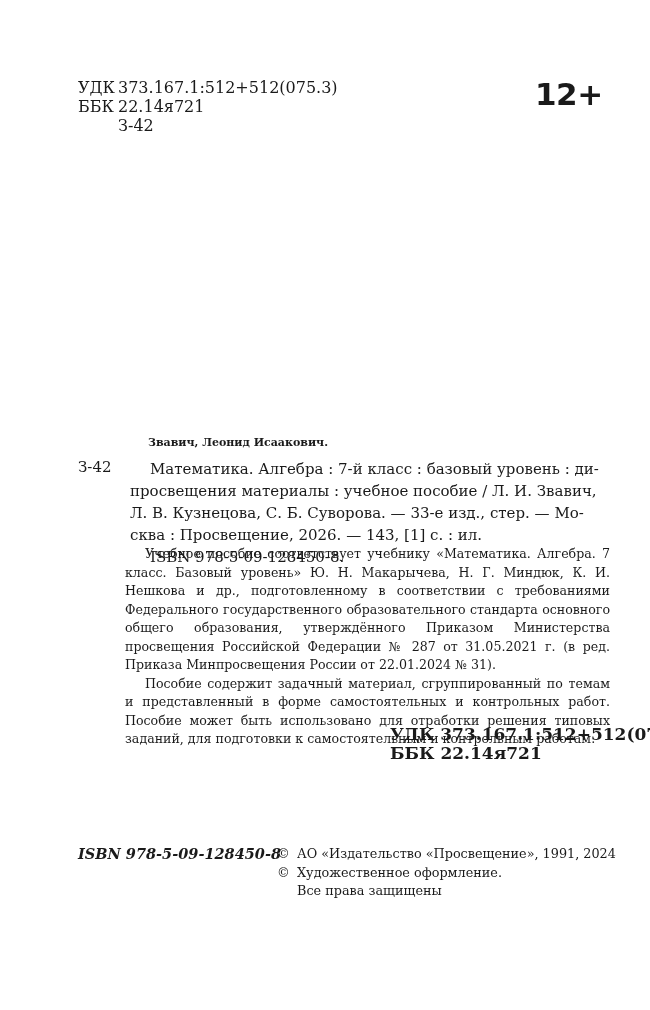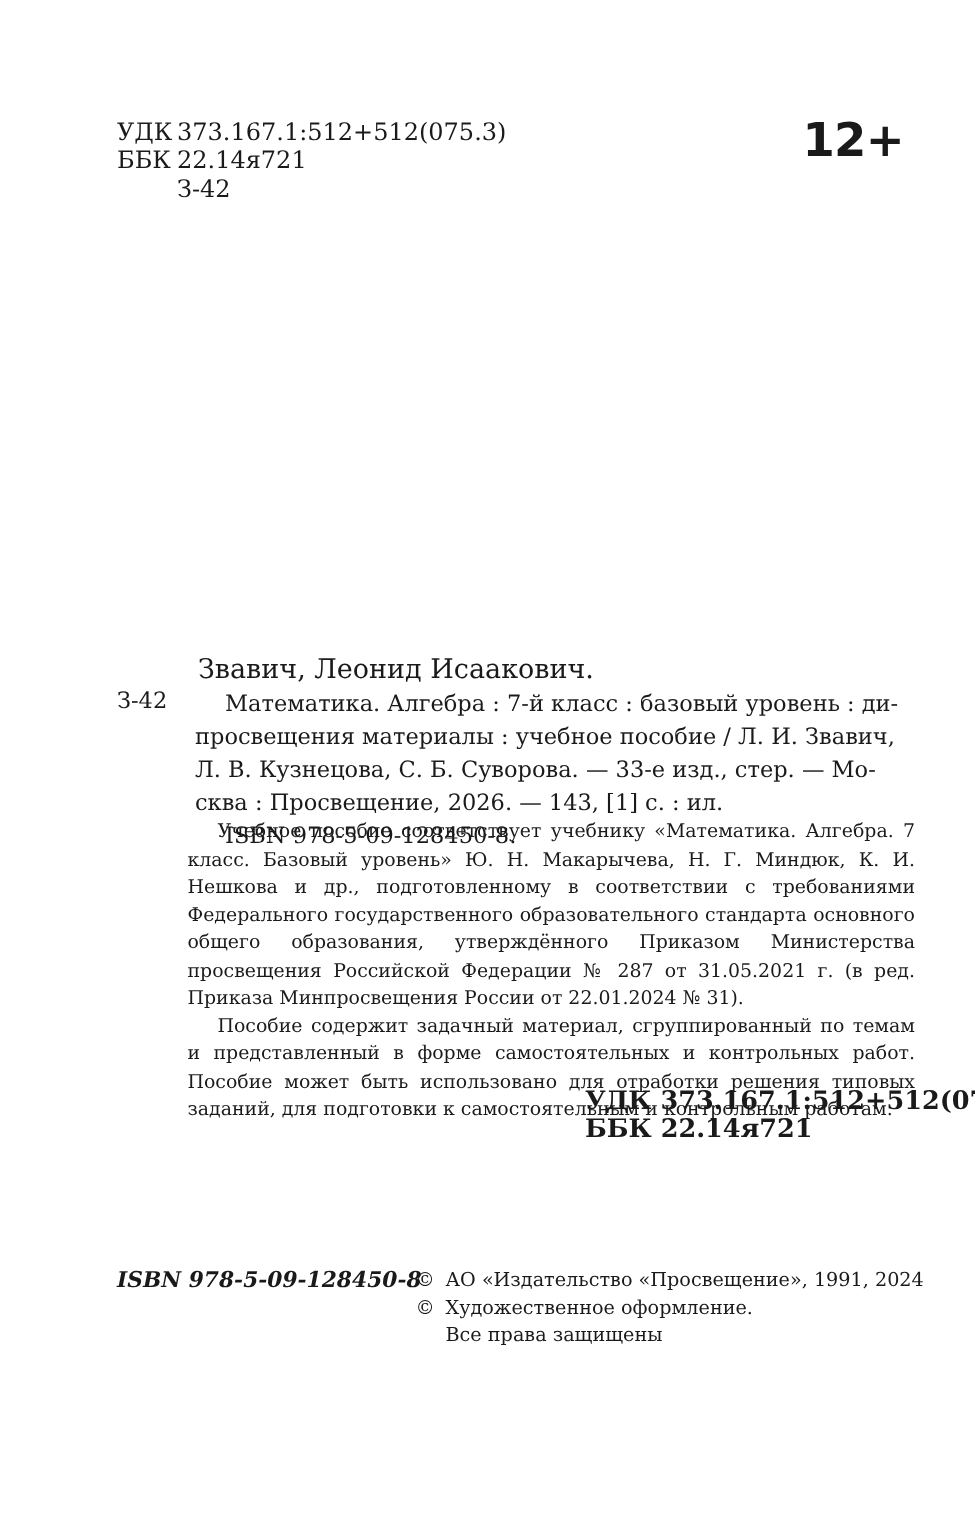--- a/index.html
+++ b/index.html
@@ -4,21 +4,21 @@
 <style>
   html, body { margin:0; padding:0; background:#ffffff; }
   body { width:650px; height:1010px; position:relative; overflow:hidden;
          font-family:"DejaVu Serif","Liberation Serif",serif; color:#1a1a1a; }
   .abs { position:absolute; white-space:nowrap; }
   .codes { left:78px; top:78px; font-size:16px; line-height:19px; }
   .codes .row { display:flex; }
   .codes .lbl { width:40px; display:inline-block; }
   .age { left:535px; top:76px; font-family:"DejaVu Sans","Liberation Sans",sans-serif;
          font-weight:bold; font-size:31px; letter-spacing:-0.5px; }
-  .author { left:132px; top:436px; font-size:18px; font-weight:normal; }
+  .author { left:148px; top:436px; font-size:11px; font-weight:bold; }
   .cutter { left:78px; top:458px; font-size:15px; }
   .main { left:130px; top:458px; width:480px; font-size:15px; line-height:22px; white-space:normal; }
   .main p { margin:0; text-align:justify; text-align-last:left; }
   .main .ind { text-indent:20px; }
   .small { left:125px; top:545px; width:485px; font-size:12.6px; line-height:18.5px; white-space:normal; }
   .small p { margin:0; text-align:justify; text-indent:20px; }
   .idx { left:390px; top:725px; font-size:17px; font-weight:bold; line-height:18.5px; }
   .isbn-bottom { left:78px; top:845px; font-size:14.5px; font-weight:bold;font-style:italic; }
   .copyright { left:277px; top:845px; font-size:12.8px; line-height:18.5px; }
   .copyright .line { display:flex; }

